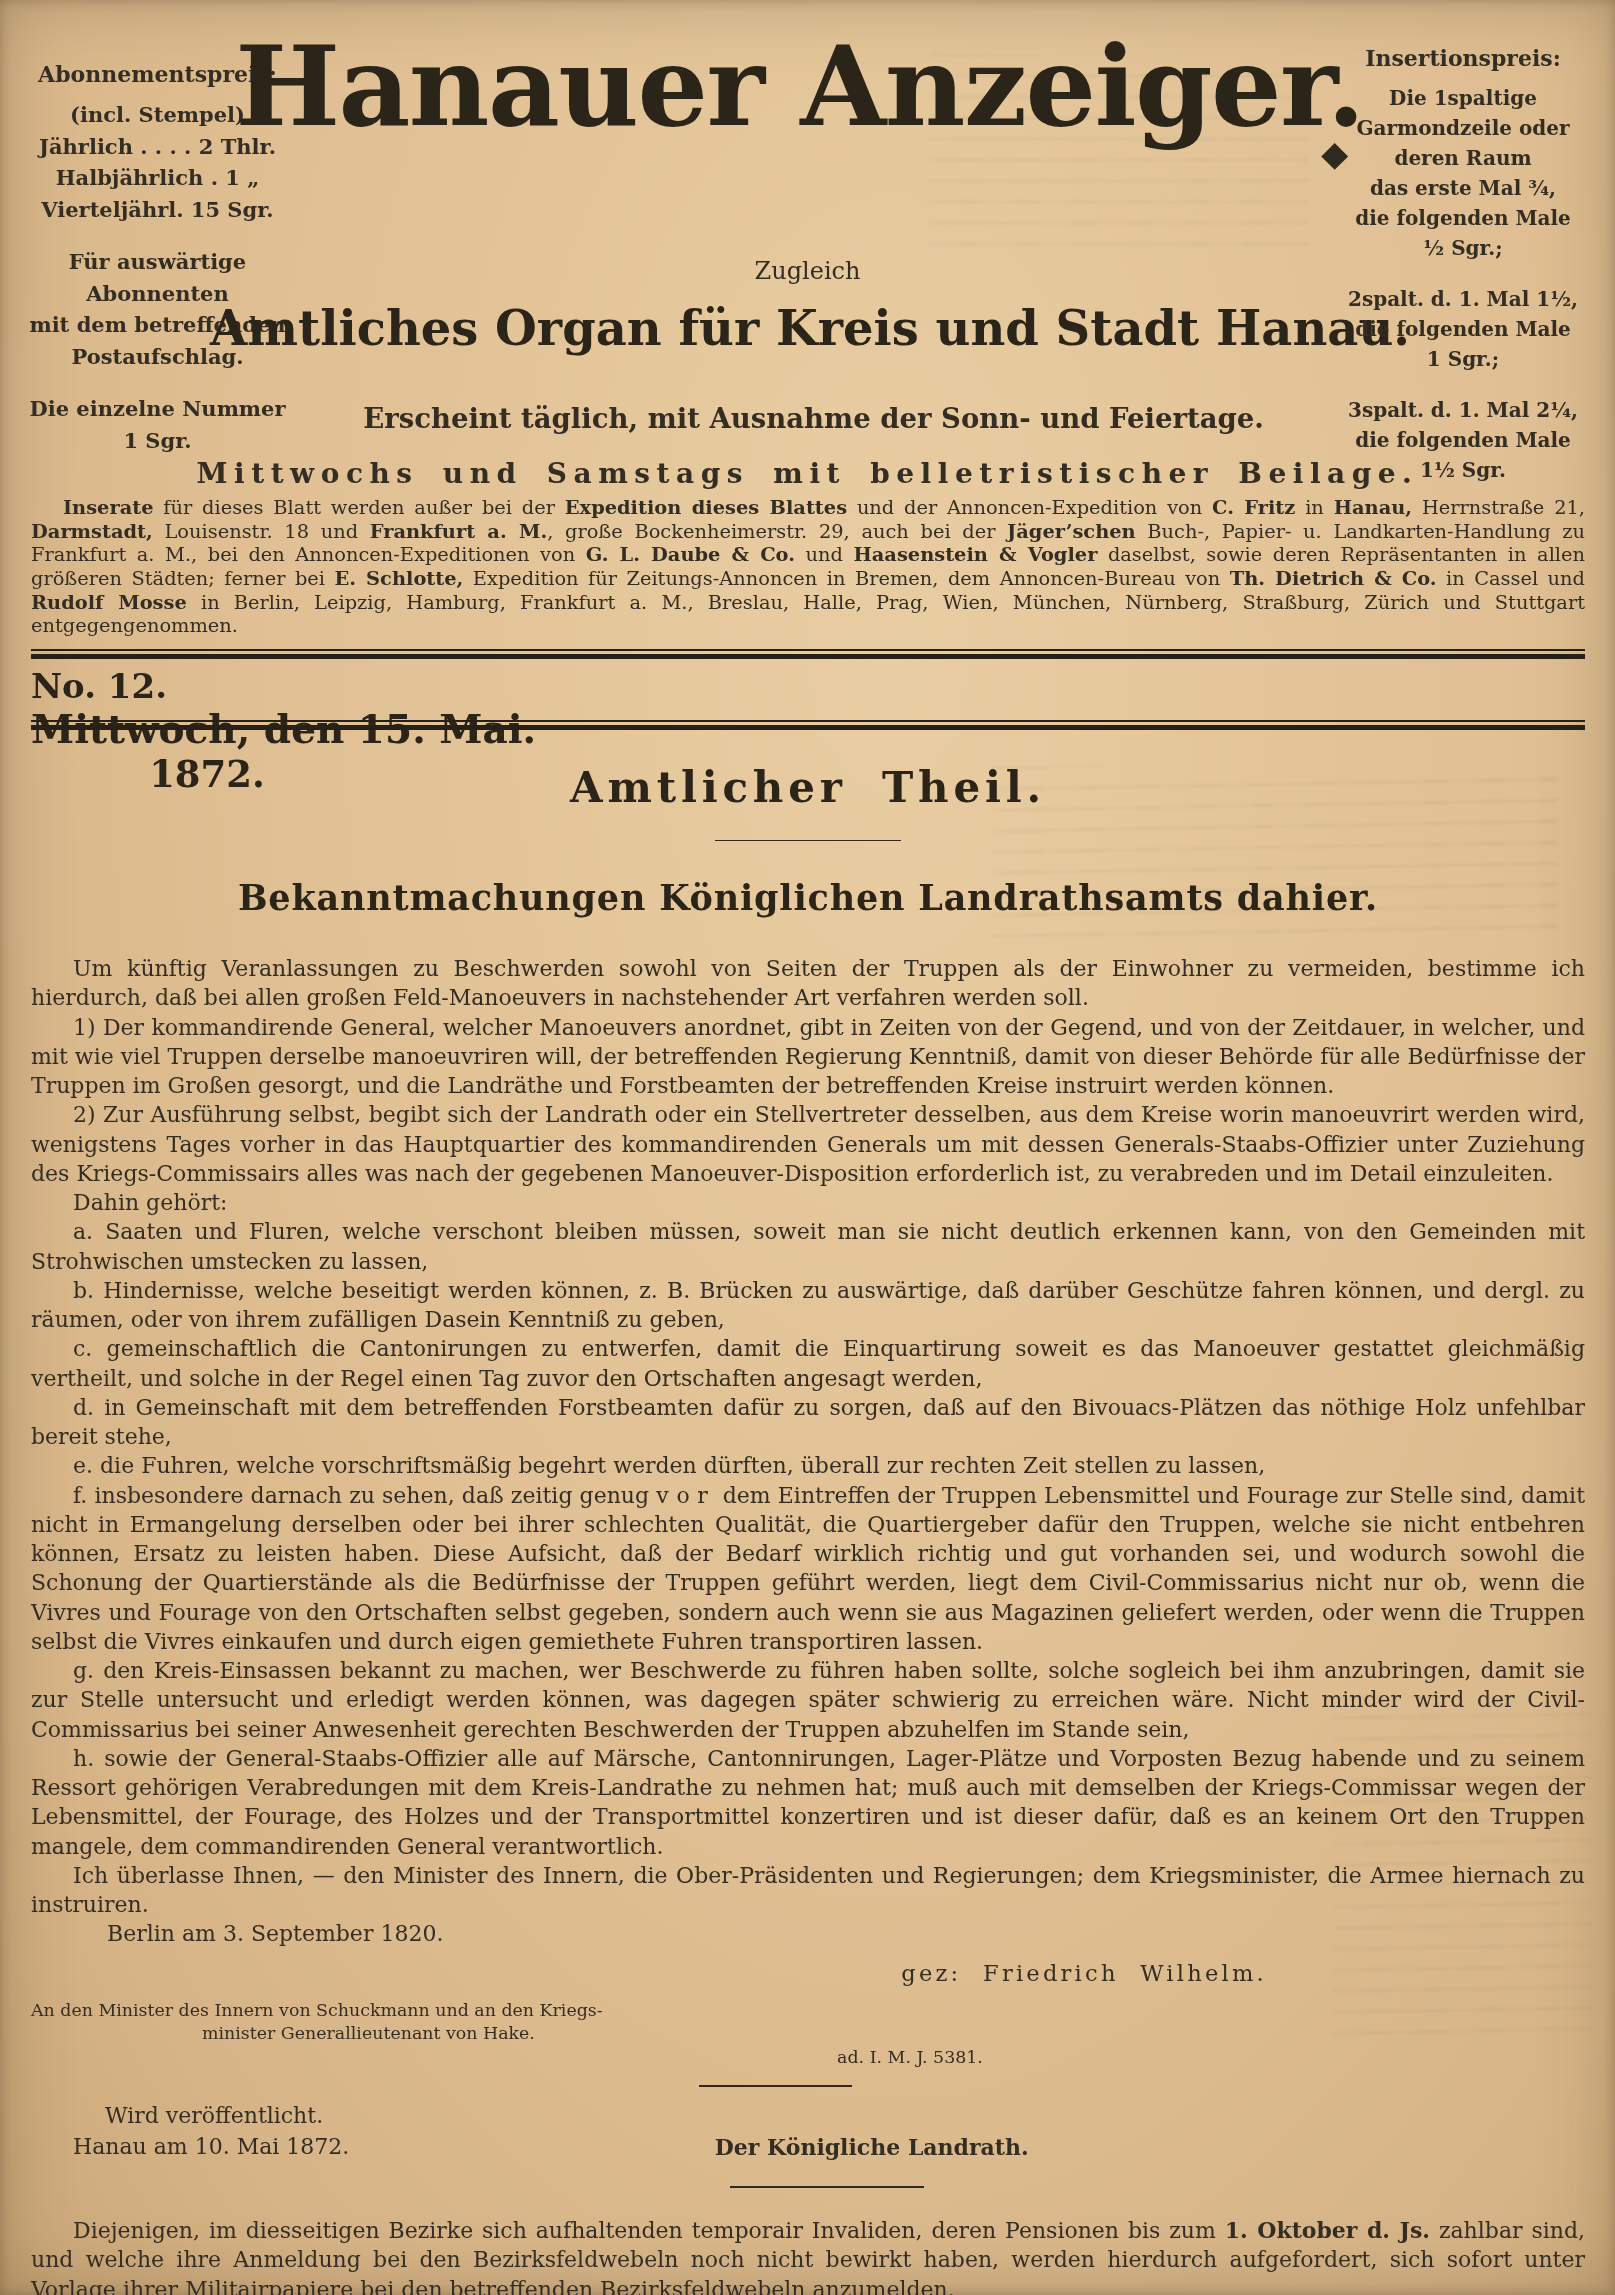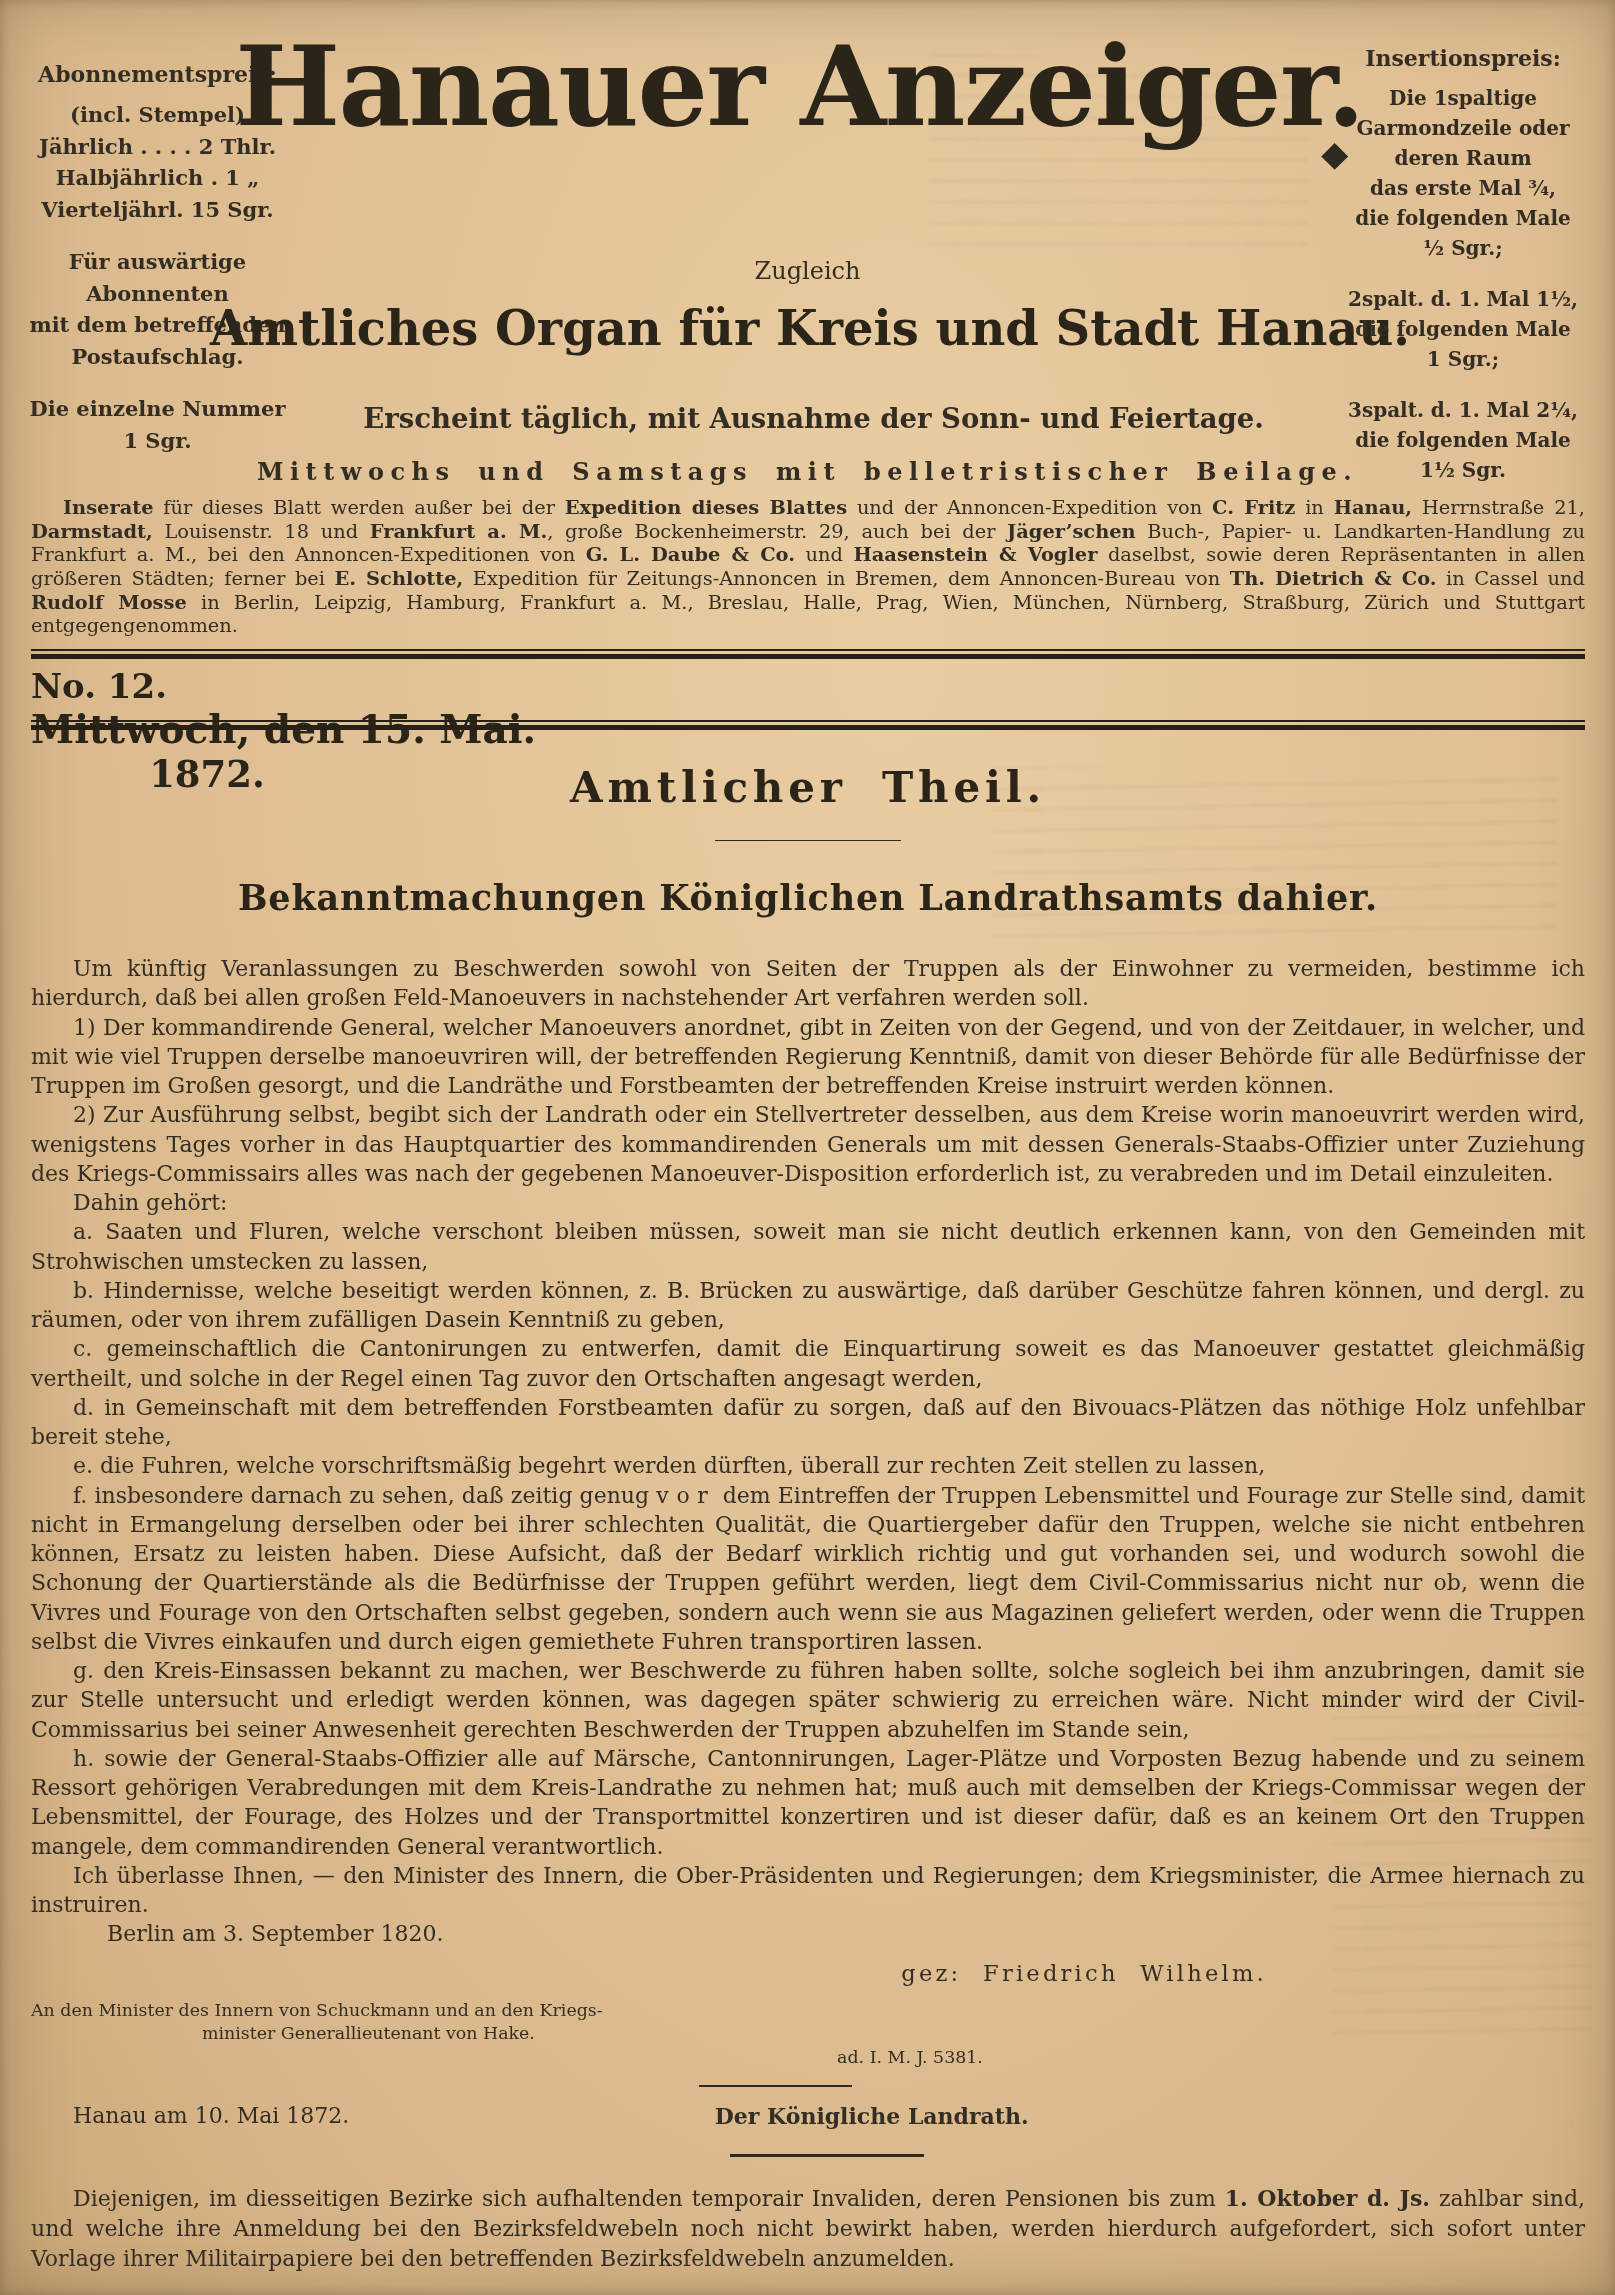--- a/index.html
+++ b/index.html
@@ -25,21 +25,21 @@
   .box .bx-title{font-size:22px; margin-bottom:8px;}
   .box .gap{height:21px;}
   .masthead-title{position:absolute; left:0; right:16px; top:21px; text-align:center;
     font-size:111px; font-weight:bold; letter-spacing:-1.6px; color:#2b2519;}
   .zugleich{position:absolute; left:0; right:0; top:257px; text-align:center; font-size:24px;}
   .organ-line{position:absolute; left:5px; right:0; top:300px; text-align:center;
     font-size:48px; font-weight:bold; color:#2b2519;}
   .erscheint-line{position:absolute; left:0; right:0; top:402px; text-align:center;
     font-size:27.5px; font-weight:bold;padding-left:12px;}
   .beilage-line{position:absolute; left:0; right:0; top:457px; text-align:center;
-    font-size:24px; font-weight:bold; letter-spacing:6.5px; word-spacing:8px;}
+    font-size:28px; font-weight:bold; letter-spacing:6.5px; word-spacing:8px;}
   .diamond{position:absolute; left:1325px; top:147px; width:19.4px; height:19.4px;
     background:#2e2a20; transform:rotate(45deg);}
 
   .inserate{position:absolute; left:31px; top:496px; width:1554px;
     font-size:19.4px; line-height:1.22; text-align:justify; text-indent:32px;}
   .b{font-weight:bold;}
   .sp{letter-spacing:.35em;}
 
   .rule{position:absolute; left:31px; width:1554px; background:#262016;}
   .r-thin1{top:649px; height:1.6px;}
@@ -180,20 +180,21 @@
     <p class="sig">gez:  Friedrich  Wilhelm.</p>
 
     <div class="footnote">
       <div class="fn-l1">An den Minister des Innern von Schuckmann und an den Kriegs-</div>
       <div class="fn-l2">minister Generallieutenant von Hake.</div>
       <div class="fn-l3">ad. I. M. J. 5381.</div>
     </div>
 
     <div class="rule-a"></div>
 
+    <p class="pub">Wird veröffentlicht.</p>
     <div class="landrath-row">
       <span class="place-date">Hanau am 10. Mai 1872.</span>
       <span class="landrath-signer">Der Königliche Landrath.</span>
     </div>
 
     <div class="rule-b"></div>
 
     <p class="notice"><span>Diejenigen, im diesseitigen Bezirke sich aufhaltenden temporair Invaliden, deren Pensionen bis zum </span><span class="b">1. Oktober d. Js.</span><span> zahlbar sind, und welche ihre Anmeldung bei den Bezirksfeldwebeln noch nicht bewirkt haben, werden hierdurch aufgefordert, sich sofort unter Vorlage ihrer Militairpapiere bei den betreffenden Bezirksfeldwebeln anzumelden.</span></p>
   </main>
 

